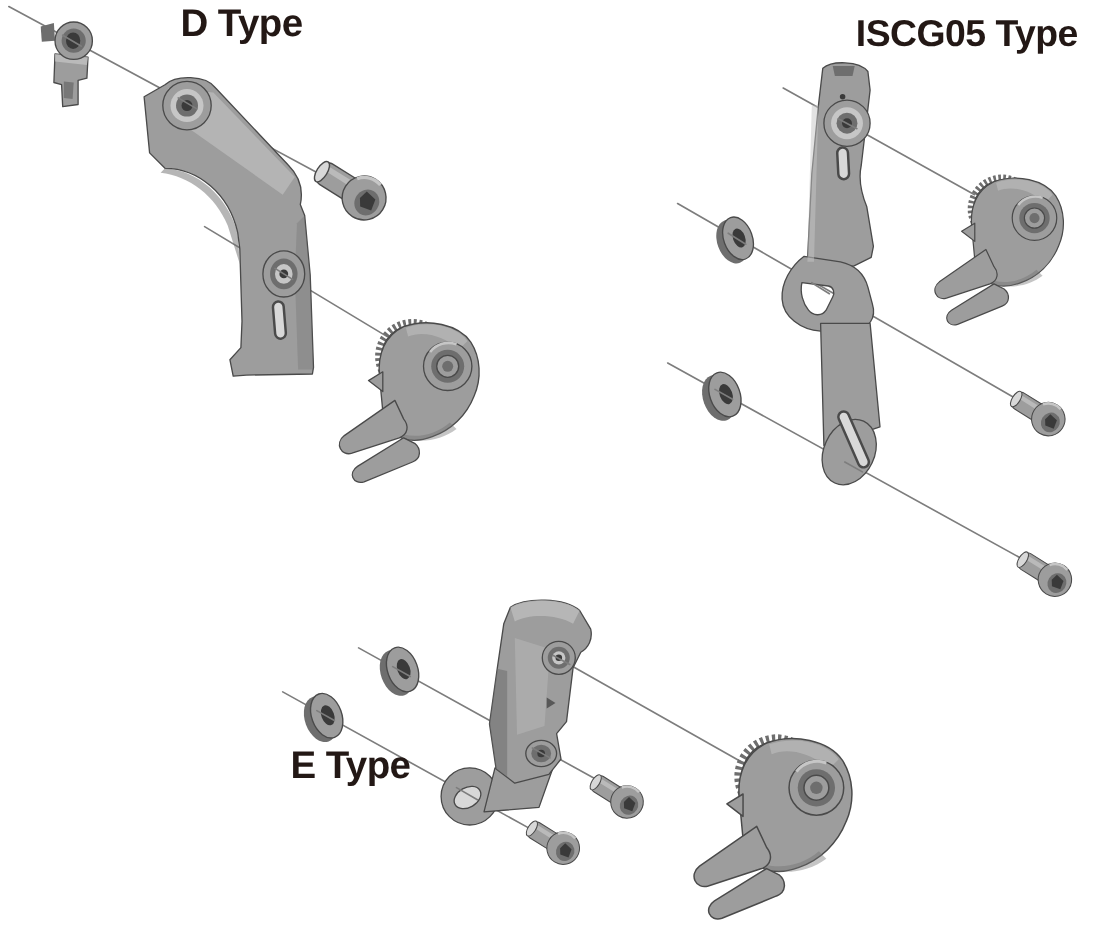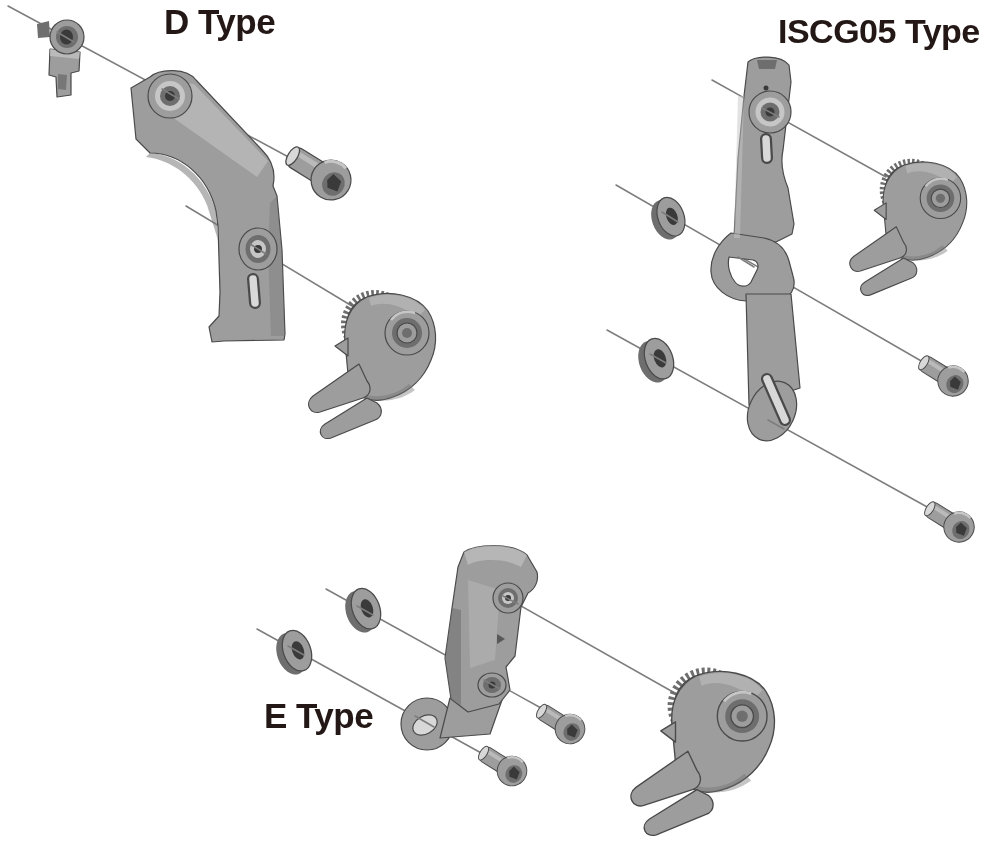--- a/index.html
+++ b/index.html
@@ -206,14 +206,14 @@
         <line class="axis" x1="503" y1="596" x2="518" y2="604"></line>
         <line class="axis" x1="484" y1="680" x2="500" y2="689"></line>
       </g>
     </g>
   </svg>
 
   <div class="label" style="left:164px;top:2px;">D Type</div>
 
   <div class="label iscg" style="left:742px;top:12px;">ISCG05 Type</div>
 
-  <div class="label" style="left:264px;top:696px;text-align:center;">E Type</div>
+  <div class="label" style="left:264px;top:676px;text-align:center;">E Type</div>
 </div>
 
 </body></html>

